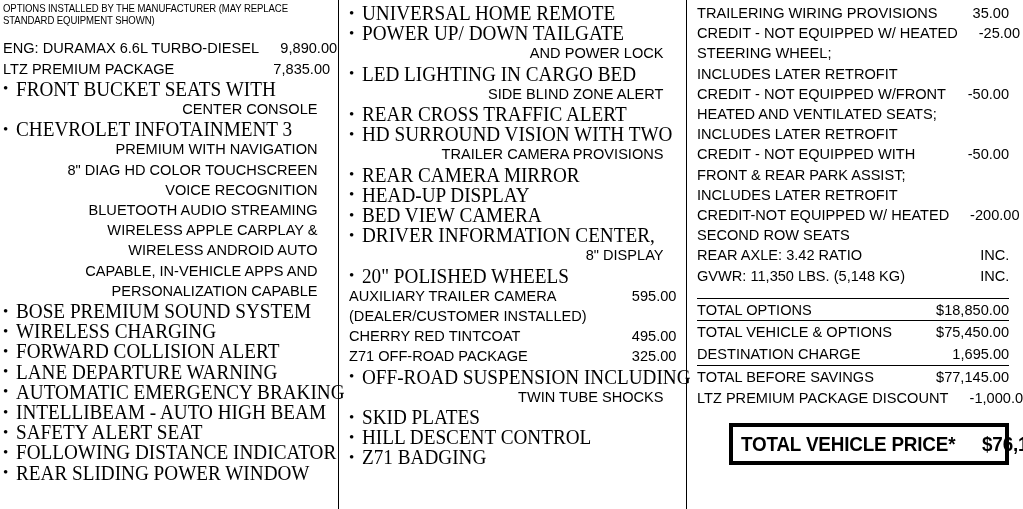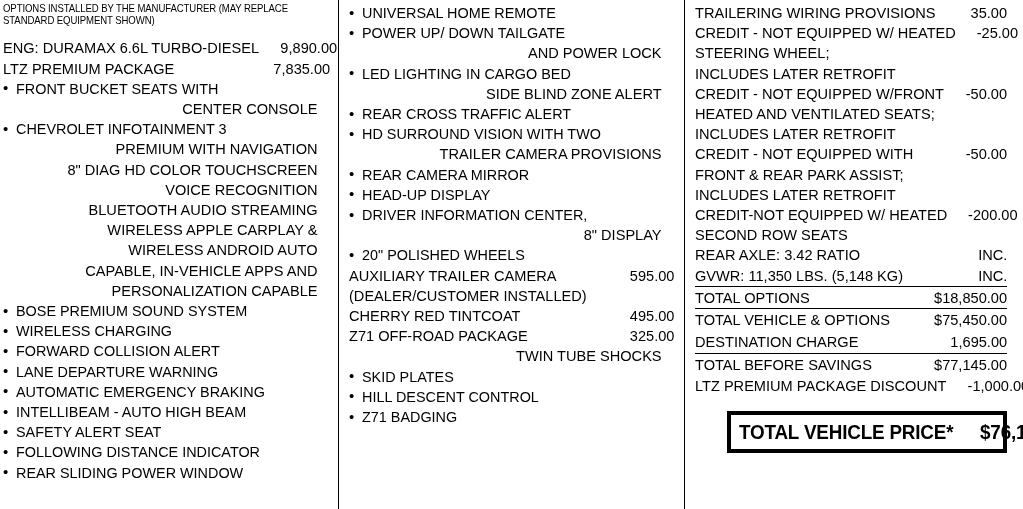--- a/index.html
+++ b/index.html
@@ -68,23 +68,24 @@
     text-align: right;
     padding-left: 8px;
     transform: scaleX(0.96);
     transform-origin: right center;
   }
 
   
   .bullet {
     position: relative;
     padding-left: 13px;
-    font-size: 15px;
+    font-size: 20px;
     line-height: 20.2px;
     white-space: nowrap;
+    font-family: Liberation Serif, serif;
   }
   .bullet > .btext {
     display: block;
     transform: scaleX(0.96);
     transform-origin: left center;
   }
   .bullet::before {
     content: "\2022";
     position: absolute;
     left: 0;
@@ -112,20 +113,21 @@
     white-space: nowrap;
   }
   .plain > span {
     display: block;
     transform: scaleX(0.96);
     transform-origin: left center;
   }
 
   
   .totals {
+    margin-top: 12px;
   }
   .trow {
     display: flex;
     align-items: baseline;
     font-size: 15.2px;
     line-height: 20.6px;
     white-space: nowrap;
     padding-top: 1px;
   }
   .trow .tlabel {
@@ -277,20 +279,23 @@
         <div class="cont">
           <span>TRAILER CAMERA PROVISIONS</span>
         </div>
         <div class="bullet">
           <span class="btext">REAR CAMERA MIRROR</span>
         </div>
         <div class="bullet">
           <span class="btext">HEAD-UP DISPLAY</span>
         </div>
         <div class="bullet">
+          <span class="btext">BED VIEW CAMERA</span>
+        </div>
+        <div class="bullet">
           <span class="btext">DRIVER INFORMATION CENTER,</span>
         </div>
         <div class="cont">
           <span>8" DISPLAY</span>
         </div>
         <div class="bullet">
           <span class="btext">20" POLISHED WHEELS</span>
         </div>
         <div class="row">
           <span class="label">AUXILIARY TRAILER CAMERA</span>
@@ -299,20 +304,23 @@
         <div class="plain">
           <span>(DEALER/CUSTOMER INSTALLED)</span>
         </div>
         <div class="row">
           <span class="label">CHERRY RED TINTCOAT</span>
           <span class="price">495.00</span>
         </div>
         <div class="row">
           <span class="label">Z71 OFF-ROAD PACKAGE</span>
           <span class="price">325.00</span>
+        </div>
+        <div class="bullet">
+          <span class="btext">OFF-ROAD SUSPENSION INCLUDING</span>
         </div>
         <div class="cont">
           <span>TWIN TUBE SHOCKS</span>
         </div>
         <div class="bullet">
           <span class="btext">SKID PLATES</span>
         </div>
         <div class="bullet">
           <span class="btext">HILL DESCENT CONTROL</span>
         </div>

